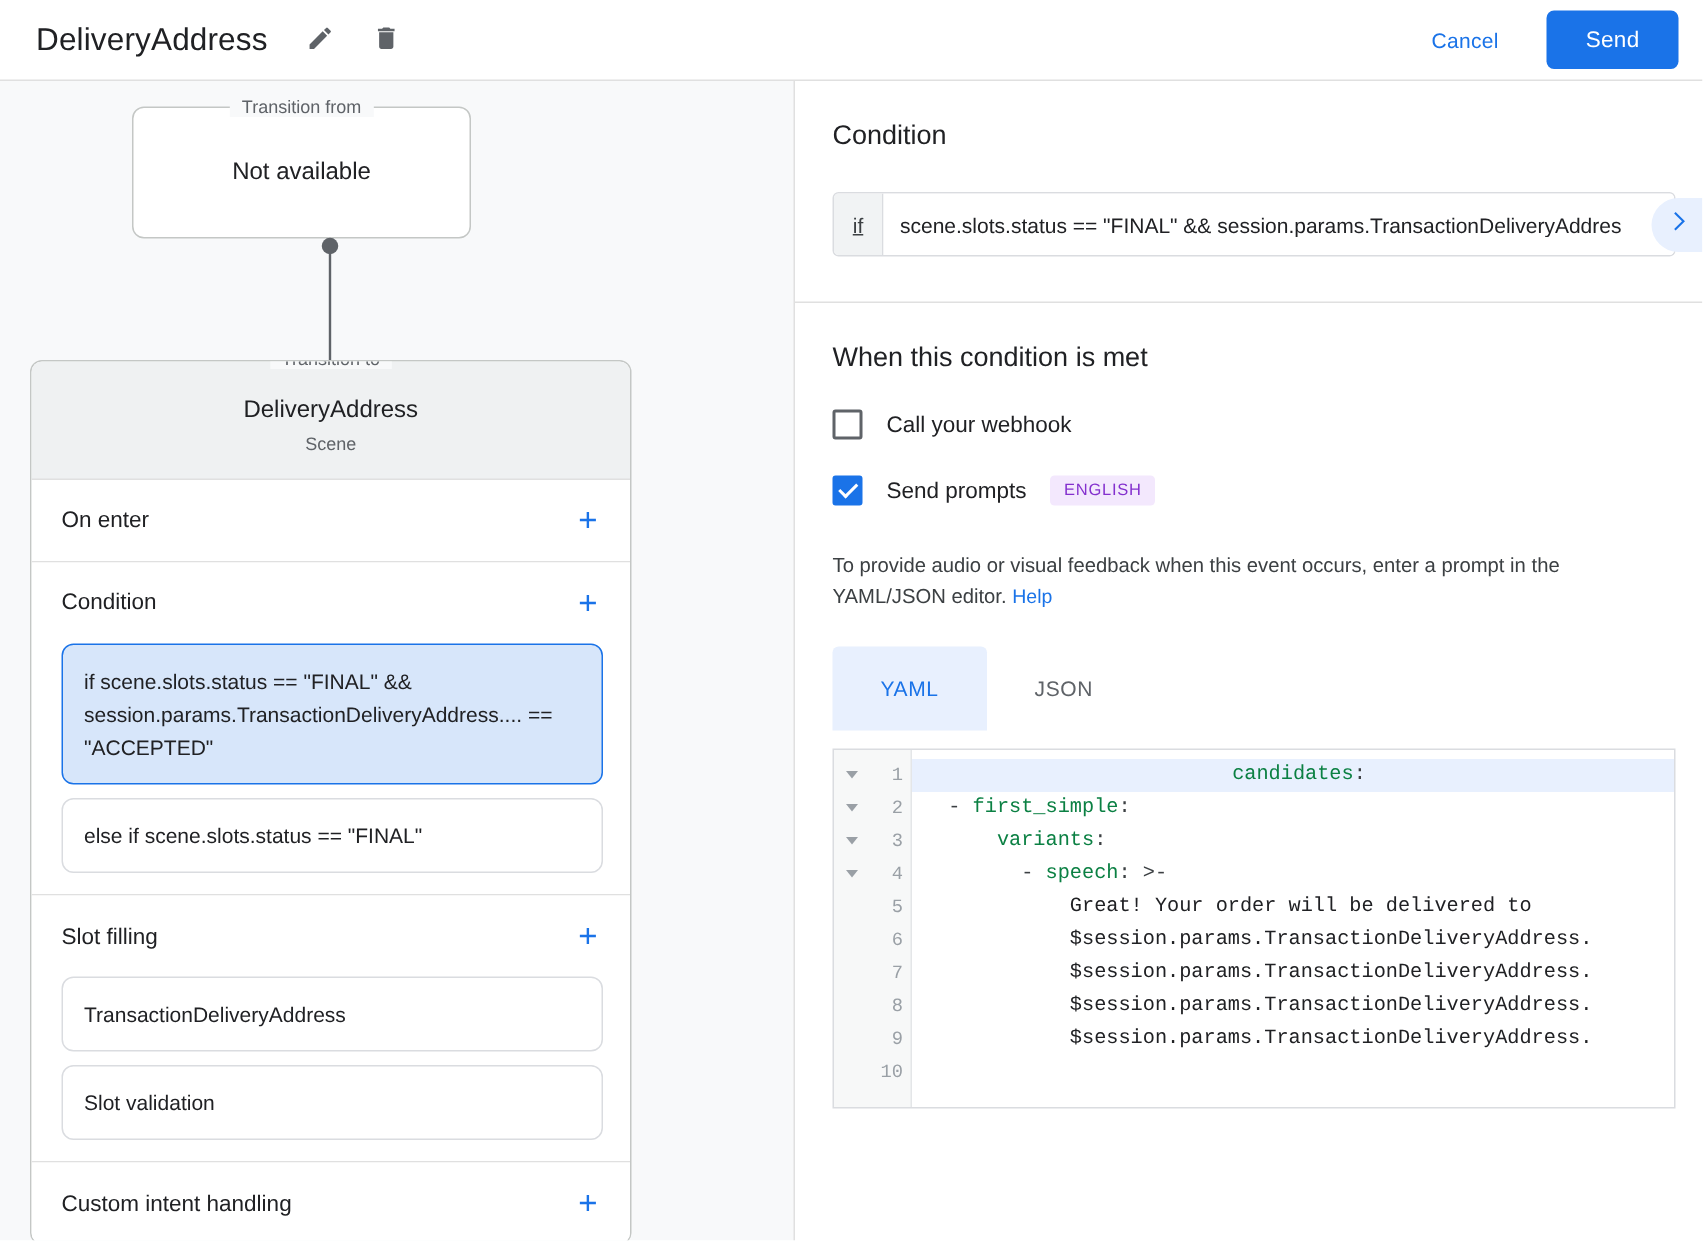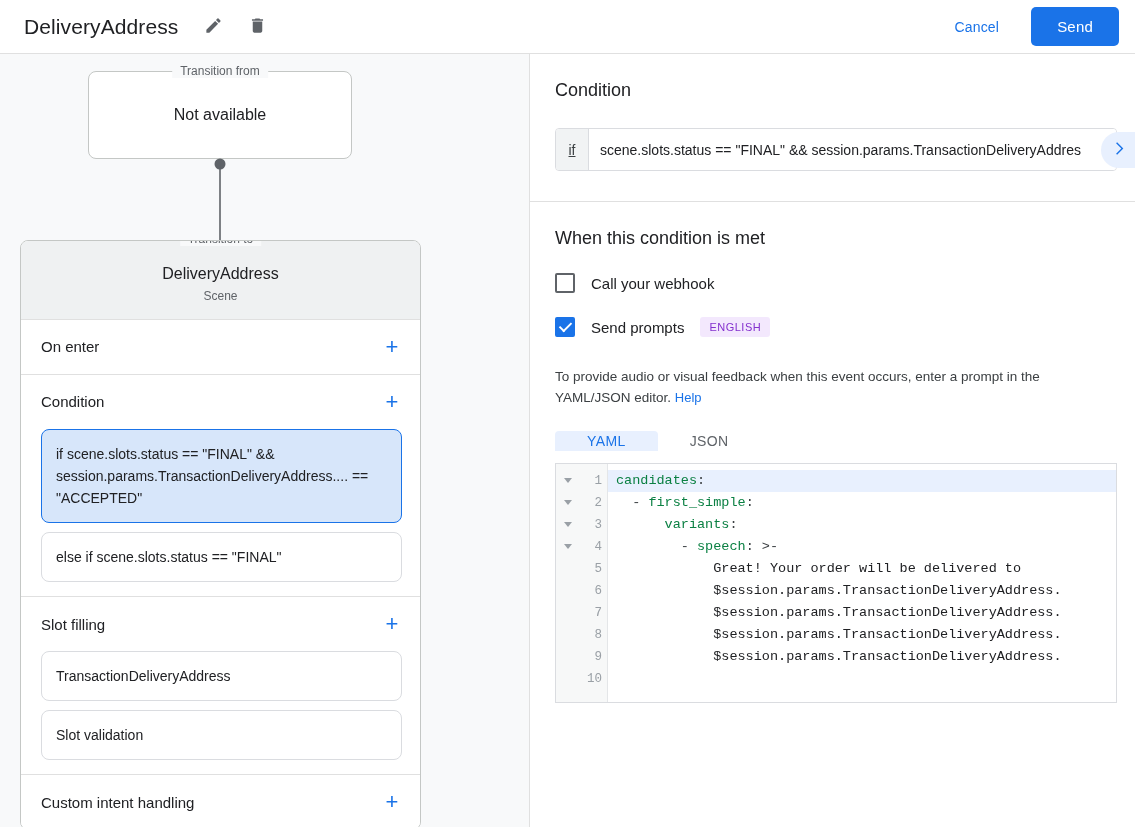--- a/index.html
+++ b/index.html
@@ -64,21 +64,21 @@
     background: #ffffff;
   }
   .fs-legend {
     position: absolute; top: -8px; left: 50%; transform: translateX(-50%);
     background: #f8f9fa; padding: 0 8px;
     font-size: 12px; color: #5f6368; white-space: nowrap;
   }
 
   .node-from {
     position: absolute; left: 88px; top: 17px;
-    width: 264px; height: 88px;
+    width: 226px; height: 88px;
     display: flex; align-items: center; justify-content: center;
   }
   .node-from-label { font-size: 16px; color: #202124; }
 
   .connector { position: absolute; left: 213px; top: 104px; width: 14px; height: 124px; }
 
   .node-to-wrap {
     position: absolute; left: 20px; top: 186px; width: 401px;
     border: 1px solid #c4c7c5; border-radius: 8px;
     background: #fff; overflow: hidden;
@@ -159,21 +159,21 @@
     font-size: 11px; font-weight: 500; letter-spacing: .5px;
     padding: 4px 9px; border-radius: 3px;
   }
   .helper-text {
     font-size: 13.5px; color: #3c4043; line-height: 1.55;
     margin-top: 30px; max-width: 570px;
   }
 
   .tabs { display: flex; margin-top: 22px; }
   .tab {
-    padding: 2px 32px; font-size: 14px; font-weight: 500;
+    padding: 20px 32px; font-size: 14px; font-weight: 500;
     color: #5f6368; cursor: pointer; letter-spacing: .4px;
     border-radius: 4px 4px 0 0;
     text-align: right;
   }
   .tab.active { color: #1a73e8; background: #e8f0fe; }
 
   .editor {
     margin-top: 12px; border: 1px solid #dadce0; border-top: 1px solid #dadce0;
     display: flex; height: 240px; overflow: hidden;
     font-family: "Liberation Mono", monospace;
@@ -196,21 +196,21 @@
   }
   .num-cell { height: 22px; line-height: 22px; font-size: 12.5px; color: #9aa0a6; }
   .code {
     flex: 1; padding-top: 6px; overflow: hidden; position: relative;
     white-space: pre; min-width: 0;
   }
   .code-line {
     height: 22px; line-height: 22px; font-size: 13.5px;
     color: #202124; padding-left: 8px; white-space: pre;
   }
-  .code-line.hl { background: #e8f0fe; }
+  .code-line.hl { background: #e8f0fe; text-align: center; }
   .tok-key { color: #0b8043; }
   .tok-punc { color: #3c4043; }
   .tok-txt { color: #202124; }
 
   
   .chev-btn {
     position: absolute; right: 0; top: 78px;
     width: 34px; height: 36px;
     background: #e8f0fe; border-radius: 18px 0 0 18px;
     display: flex; align-items: center; justify-content: center;

